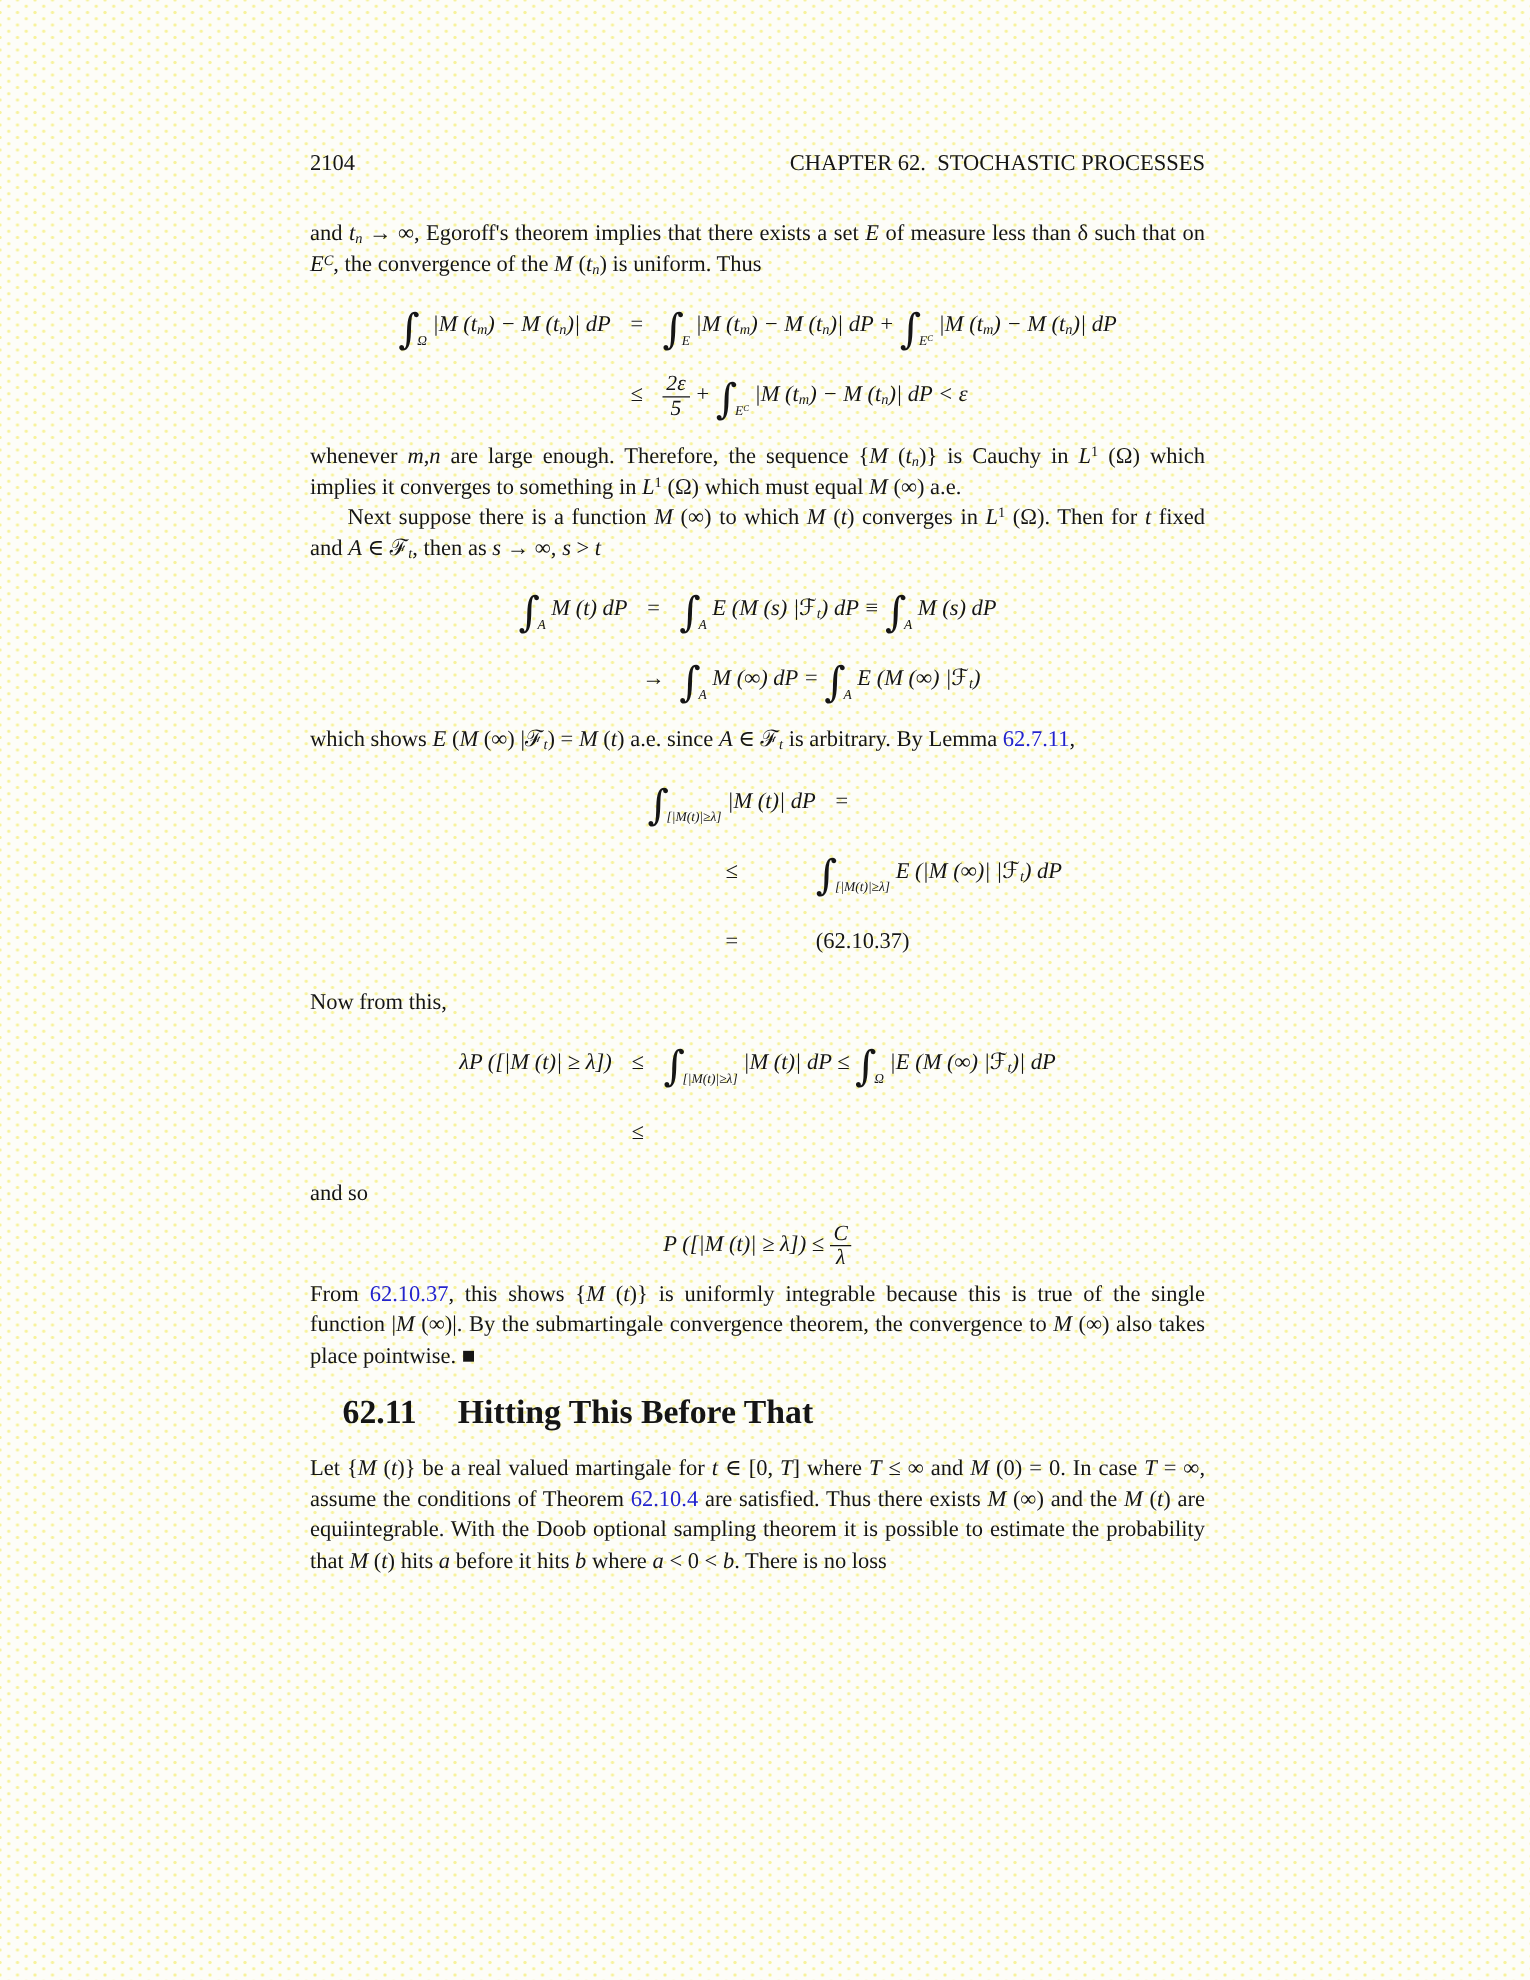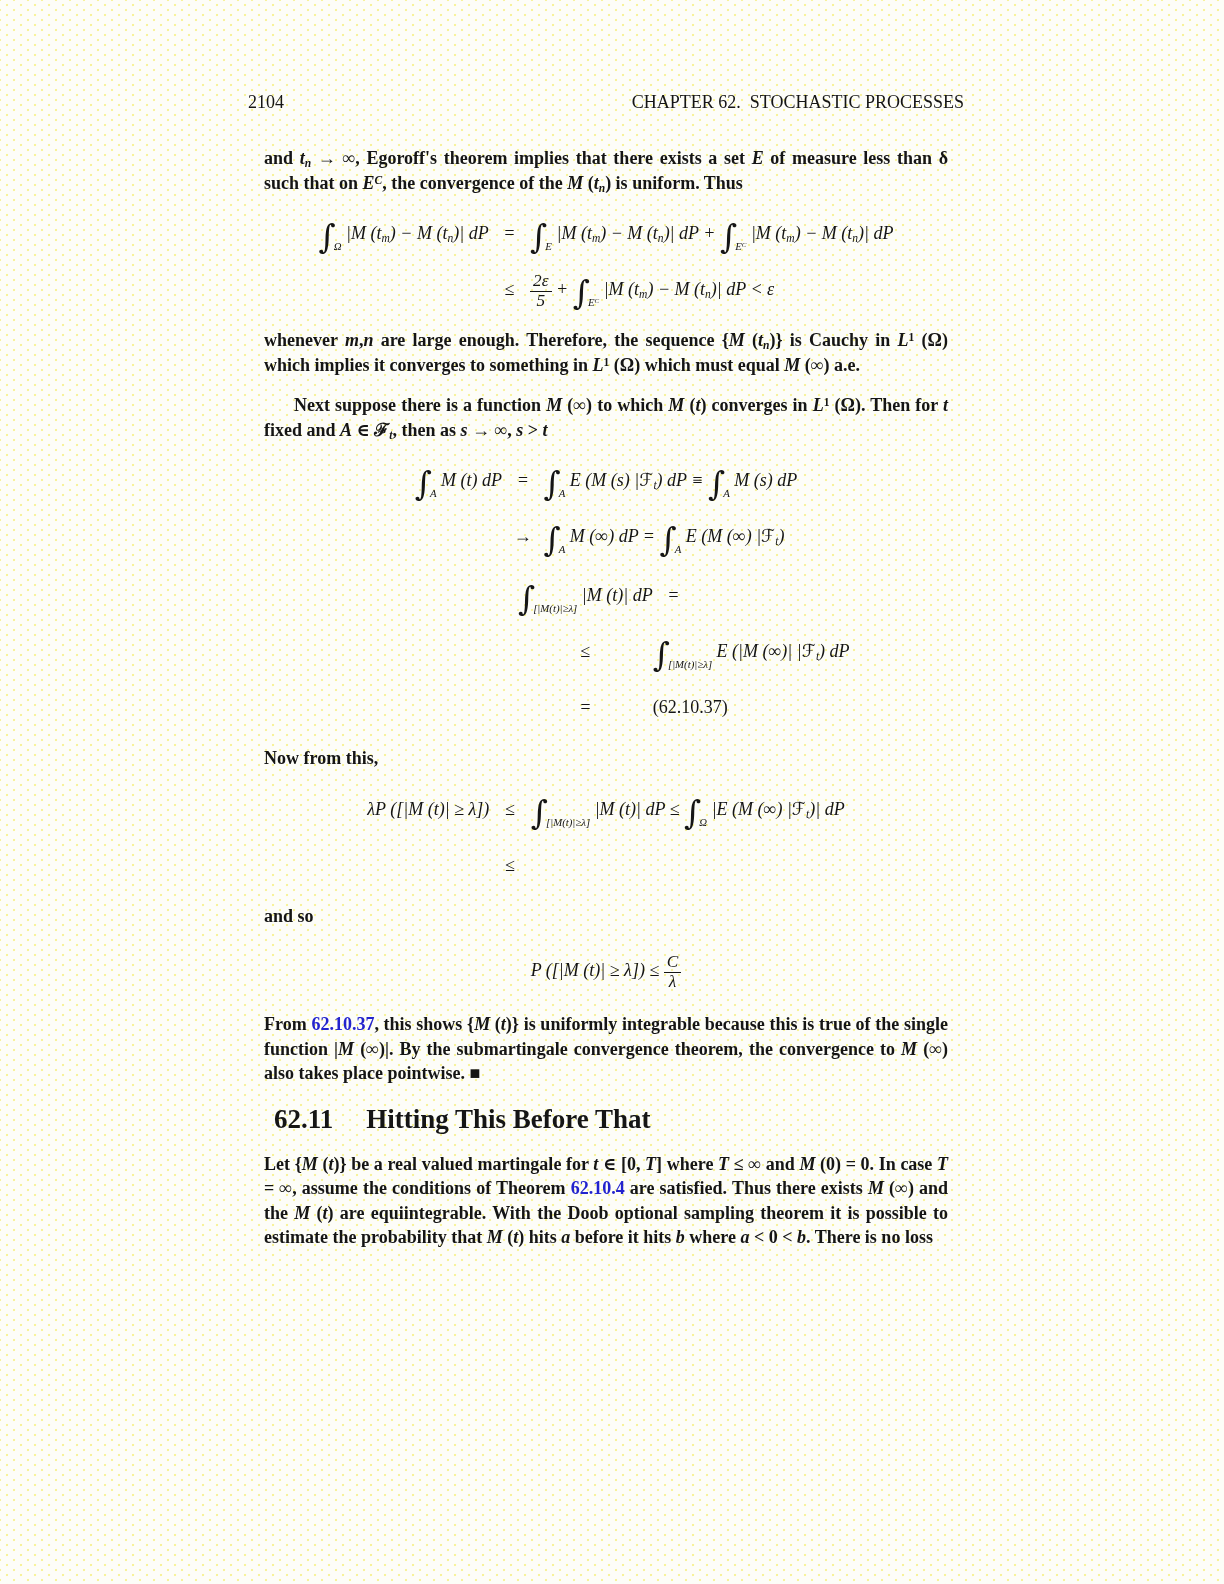--- a/index.html
+++ b/index.html
@@ -11,28 +11,28 @@
       radial-gradient(circle, #f7f29b 1px, rgba(255,255,255,0) 1.6px),
       radial-gradient(circle, #f7f29b 1px, rgba(255,255,255,0) 1.6px);
     background-size:14px 10px;
     background-position:0 0, 7px 5px;
     overflow:hidden;
     font-family:"Liberation Serif","DejaVu Serif",serif;
     color:#151515;
   }
   .content{
     position:absolute;left:248px;top:0;width:716px;
-    padding-top:91px;
+    padding-top:119px;
   }
   .pagehead{
     display:flex;justify-content:space-between;align-items:baseline;
     font-size:18px;line-height:22px;
   }
   .para{
-    margin:16px;font-size:18px;line-height:24.5px;text-align:justify;font-weight:bold;
+    margin:0;font-size:18px;line-height:24.5px;text-align:justify;
   }
   .mt33{margin-top:33px;}
   .indent{text-indent:30px;}
   i{font-style:italic;}
   sup{font-size:0.64em;vertical-align:0.45em;line-height:0;}
   sub{font-size:0.64em;vertical-align:-0.22em;line-height:0;}
   sub.il{font-size:0.6em;vertical-align:-1.05em;margin-left:-0.18em;line-height:0;}
   .bint{
     font-family:"DejaVu Serif",serif;font-style:normal;
     font-size:33px;line-height:10px;vertical-align:-9px;
@@ -102,20 +102,21 @@
         <span class="rel math">=</span>
         <span class="rhs math"><span class="bint">∫</span><sub class="il">A</sub> E (M (s) |ℱ<sub>t</sub>) dP ≡ <span class="bint">∫</span><sub class="il">A</sub> M (s) dP</span>
         <span class="spr"></span>
         <span class="spl"></span>
         <span class="lhs math"></span>
         <span class="rel math">→</span>
         <span class="rhs math"><span class="bint">∫</span><sub class="il">A</sub> M (∞) dP = <span class="bint">∫</span><sub class="il">A</sub> E (M (∞) |ℱ<sub>t</sub>)</span>
         <span class="spr"></span>
       </div>
 
+    <p class="para">which shows <i>E</i> (<i>M</i> (∞) |ℱ<sub><i>t</i></sub>) = <i>M</i> (<i>t</i>) a.e. since <i>A</i> ∈ ℱ<sub><i>t</i></sub> is arbitrary. By Lemma <a class="link">62.7.11</a>,</p>
 
     <div class="eq">
         <span class="spl"></span>
         <span class="lhs math"><span class="bint">∫</span><sub class="il">[|M(t)|≥λ]</sub> |M (t)| dP</span>
         <span class="rel math">=</span>
         <span class="spr"></span>
         <span class="spl"></span>
         <span class="lhs math"></span>
         <span class="rel math">≤</span>
         <span class="rhs math"><span class="bint">∫</span><sub class="il">[|M(t)|≥λ]</sub> E (|M (∞)| |ℱ<sub>t</sub>) dP</span>

